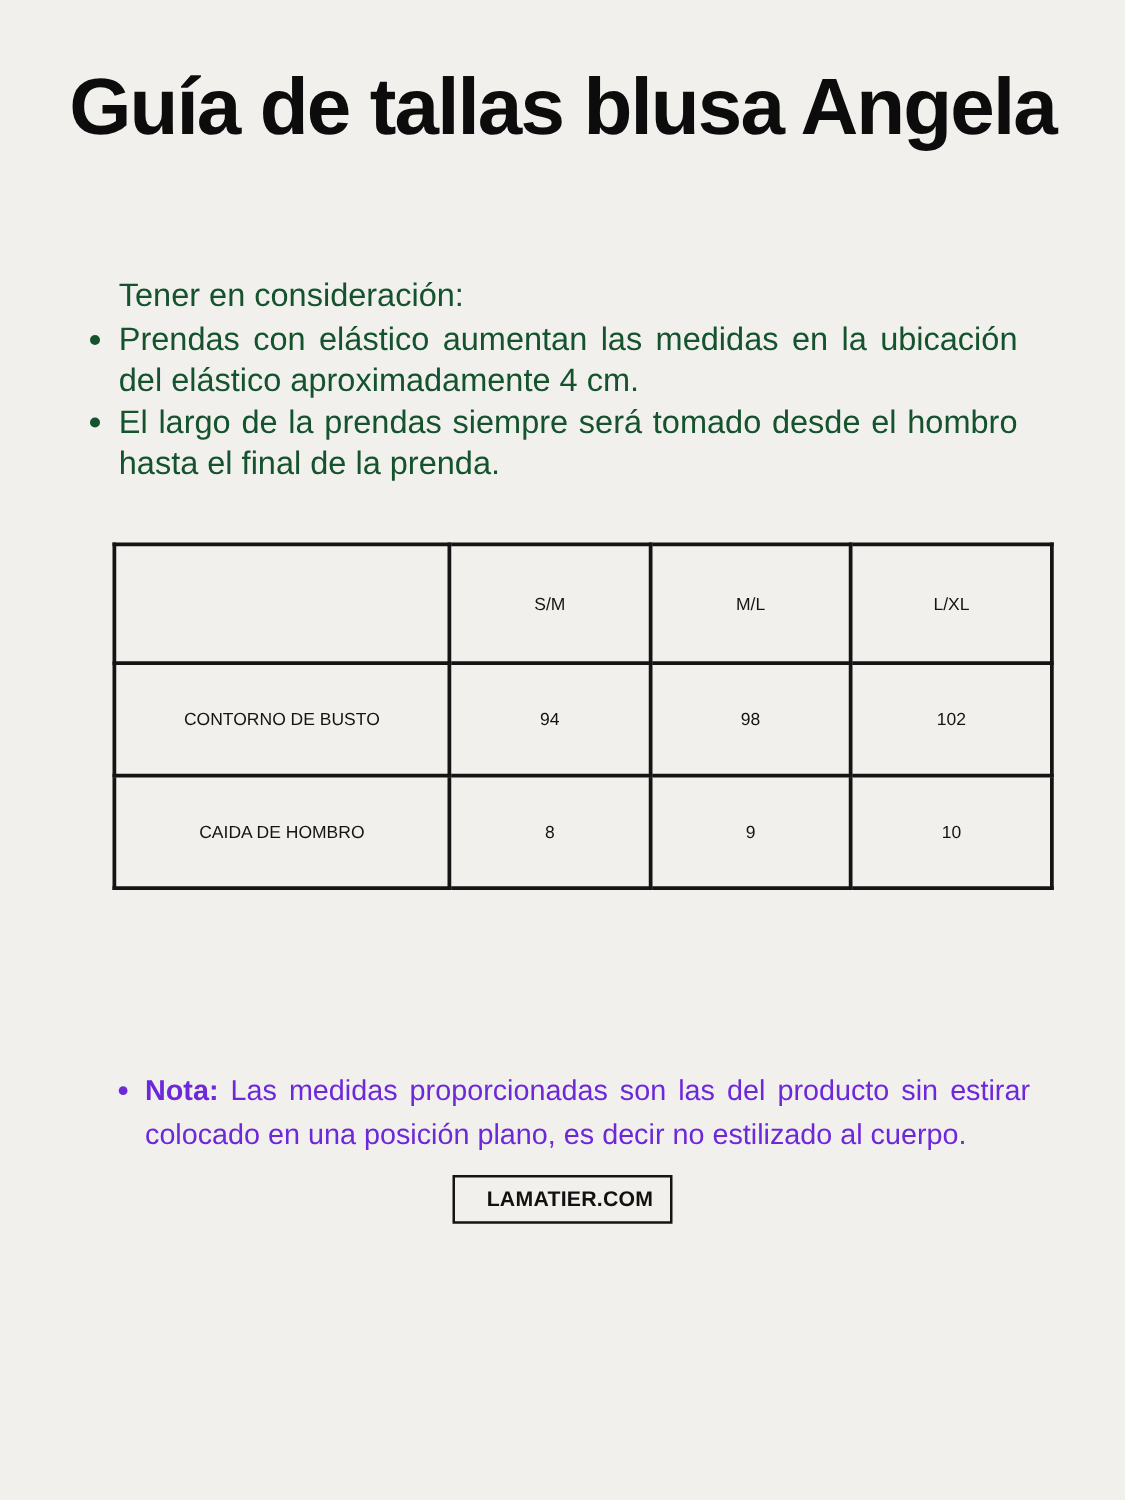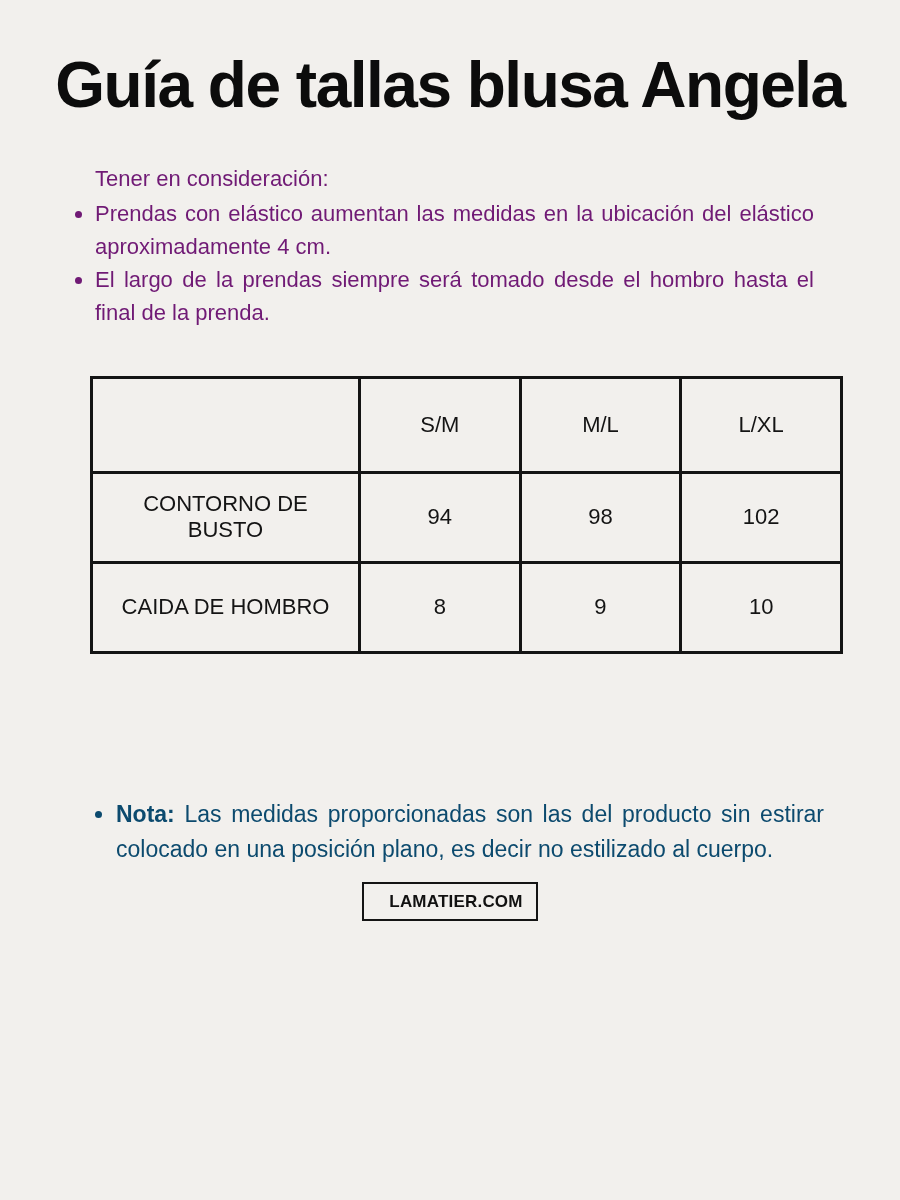--- a/index.html
+++ b/index.html
@@ -18,62 +18,62 @@
   .page-title {
     margin: 50px 30px 0 30px;
     text-align: center;
     font-size: 64px;
     line-height: 1.12;
     font-weight: 900;
     letter-spacing: -1.5px;
     color: #0c0c0c;
   }
   .considerations {
-    margin: 40px 86px 0 78px;
-    font-size: 22px;
+    margin: 98px 86px 0 78px;
+    font-size: 26px;
     line-height: 33px;
-    color: #701a75;
+    color: #14532d;
   }
   .considerations-heading {
     margin: 0 0 2px 17px;
   }
   .considerations-list {
     margin: 0;
     padding-left: 17px;
     list-style: disc outside;
   }
   .considerations-list li {
     text-align: justify;
     padding-left: 0;
   }
   .size-table {
     width: 750px;
     margin: 47px 0 0 90px;
     border-collapse: collapse;
     table-layout: fixed;
-    font-size: 22px;
+    font-size: 14px;
     color: #141414;
   }
   .size-table th,
   .size-table td {
     border: 3px solid #141414;
     text-align: center;
     vertical-align: middle;
     font-weight: normal;
     padding: 0 28px;
   }
   .size-table thead tr { height: 95px; }
   .size-table tbody tr { height: 90px; }
   .size-table col.label-col { width: 268px; }
   .size-table col.size-col  { width: 160.66px; }
   .note-section {
     margin: 143px 76px 0 90px;
     font-size: 23px;
     line-height: 35px;
-    color: #0c4a6e;
+    color: #6d28d9;
   }
   .note-list {
     margin: 0;
     padding-left: 26px;
     list-style: disc outside;
   }
   .note-list li { text-align: justify; }
   .note-label { font-weight: bold; }
   .footer-wrap {
     margin-top: 15px;

